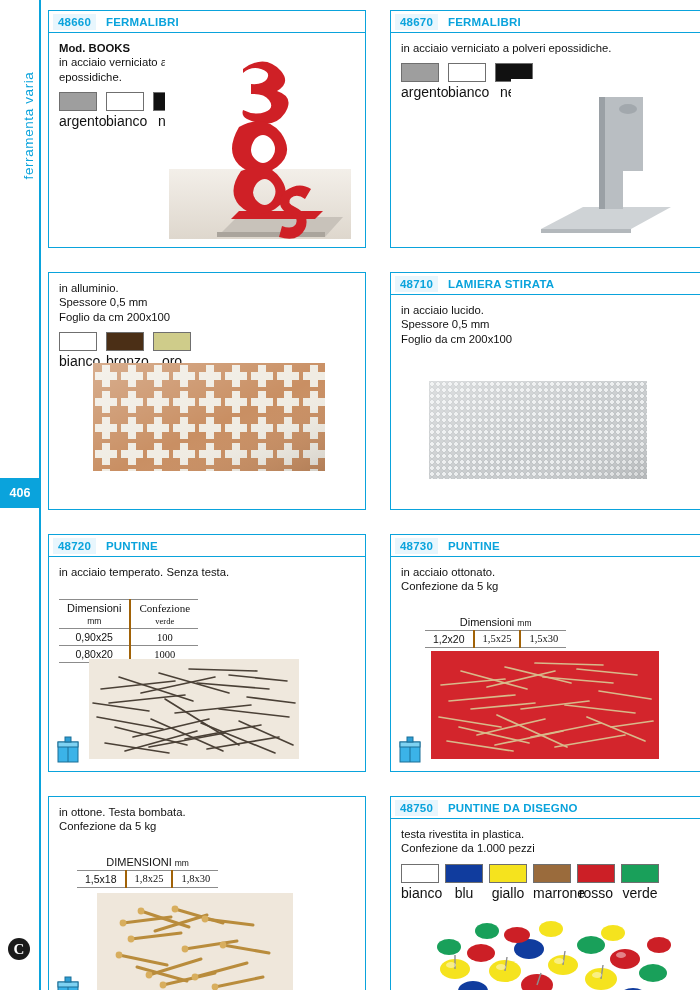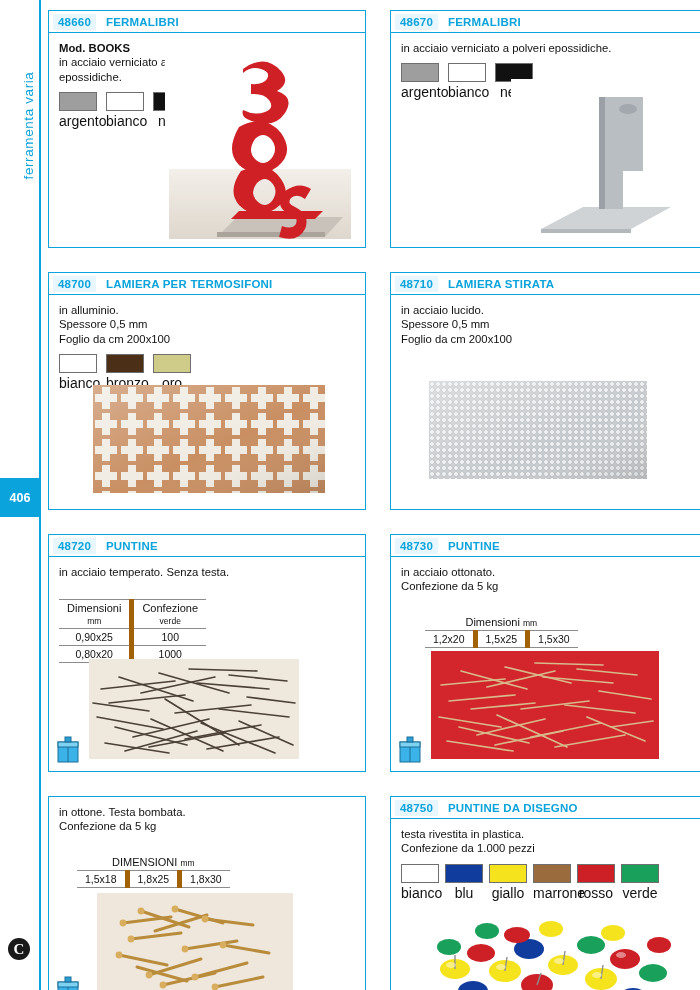--- a/index.html
+++ b/index.html
@@ -34,21 +34,21 @@
     transform-origin: center center;
     text-align: center;
     color: #0aa3dc;
     font-size: 13.5px;
     letter-spacing: .6px;
     white-space: nowrap;
   }
   .page-number {
     position: absolute;
     left: 0; top: 478px;
-    width: 40px; height: 39px;
+    width: 40px; height: 30px;
     background: #0aa3dc;
     color: #fff;
     font-size: 12.5px;
     font-weight: bold;
     display: flex; align-items: center; justify-content: center;
   }
   .corner-logo {
     position: absolute;
     left: 8px; top: 938px;
     width: 22px; height: 22px;
@@ -139,21 +139,21 @@
   }
   table.spec th, table.spec td {
     border-top: 1px solid #8c8c8c;
     border-bottom: 1px solid #8c8c8c;
     padding: 2px 8px;
     text-align: center;
     font-weight: normal;
   }
   table.spec th { font-size: 11px; }
   table.spec th .unit { font-size: 8.5px; }
-  table.spec .vsep { border-left: 5px solid #a16207; }
+  table.spec .vsep { border-left: 2px solid #a16207; font-family: Liberation Serif, serif; }
   table.spec tr.hdr th { border-bottom: none; }
   table.spec tr.sub td { border-top: none; font-size: 8.5px; padding-top: 0; }
 
   .dim-table { margin-top: 6px; }
 
   
   .img {
     position: absolute;
     overflow: hidden;
   }
@@ -271,24 +271,20 @@
             <polygon points="88,18 132,18 132,92 112,92 112,130 88,130" fill="#b9bec2"></polygon>
             <polygon points="88,18 94,18 94,130 88,130" fill="#9aa0a5"></polygon>
 
             <ellipse cx="117" cy="30" rx="9" ry="5" fill="#a2a8ad"></ellipse>
           </svg>
         </div>
       </div>
     </div>
 
     <div class="card">
-      <div class="card-head">
-        <span class="code">48700</span>
-        <span class="title">LAMIERA PER TERMOSIFONI</span>
-      </div>
       <div class="body">
         <div class="desc">in alluminio.
 Spessore 0,5 mm
 Foglio da cm 200x100</div>
         <div class="swatches">
           <div class="sw">
             <div class="chip" style="background:#ffffff"></div>
             <div class="cname">bianco</div>
           </div>
           <div class="sw">

